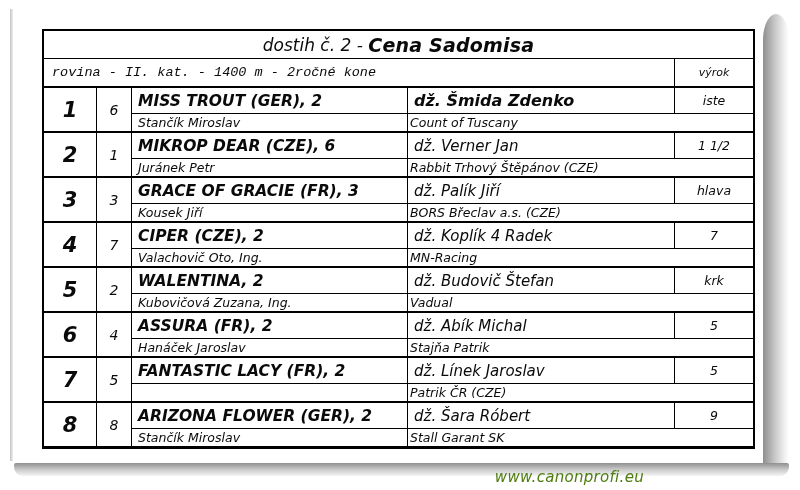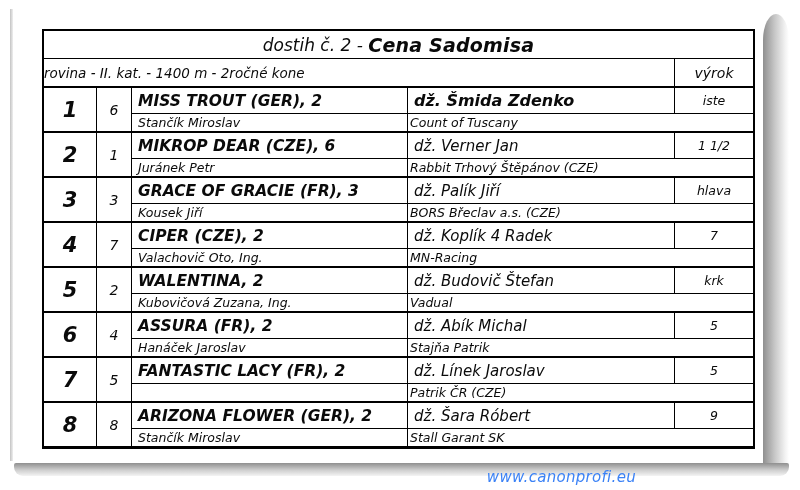--- a/index.html
+++ b/index.html
@@ -25,22 +25,22 @@
     border-radius: 13px 13px 0 0 / 26px 26px 0 0;
     filter: blur(0.6px);
   }
   .shadow-bottom {
     position: absolute; left: 14px; top: 463px; width: 775px; height: 13px;
     background: linear-gradient(to bottom, #8f8f8f 0%, #cfcfcf 55%, #f4f4f4 100%);
     border-radius: 2px 2px 9px 9px;
     filter: blur(0.6px);
   }
   .watermark {
-    position: absolute; right: 12px; top: 468px;
-    font-size: 15px; font-style: italic; color: #3b82f6;
+    position: absolute; right: 4px; top: 468px;
+    font-size: 15px; font-style: italic; color: #4d7c0f;
     letter-spacing: 0.3px;
   }
 
   
   .race-table {
     position: absolute; left: 42px; top: 29px; width: 713px;
     box-sizing: border-box;
     border: 2px solid #000;
     border-bottom-width: 3px;
     background: #fff;
@@ -56,26 +56,26 @@
   .title-name  { font-size: 19px; font-weight: bold; letter-spacing: 0.2px; }
 
   .subtitle-row {
     height: 27px;
     border-bottom: 2px solid #000;
     display: grid;
     grid-template-columns: 1fr 79px;
   }
   .subtitle {
     display: flex; align-items: center;
-    font-size: 13.5px;
+    padding-left: 8px; font-size: 13.5px; font-family: Liberation Mono, monospace;
   }
   .verdict-header {
     border-left: 1.5px solid #000;
     display: flex; align-items: center; justify-content: center;
-    font-size: 14px;
+    font-size: 11px;
   }
 
   .row {
     display: grid;
     grid-template-columns: 53px 35px 275px 267px 1fr;
     grid-template-rows: 26px 17px;
     border-bottom: 2px solid #000;
   }
   .row:last-child { border-bottom: none; }
 

